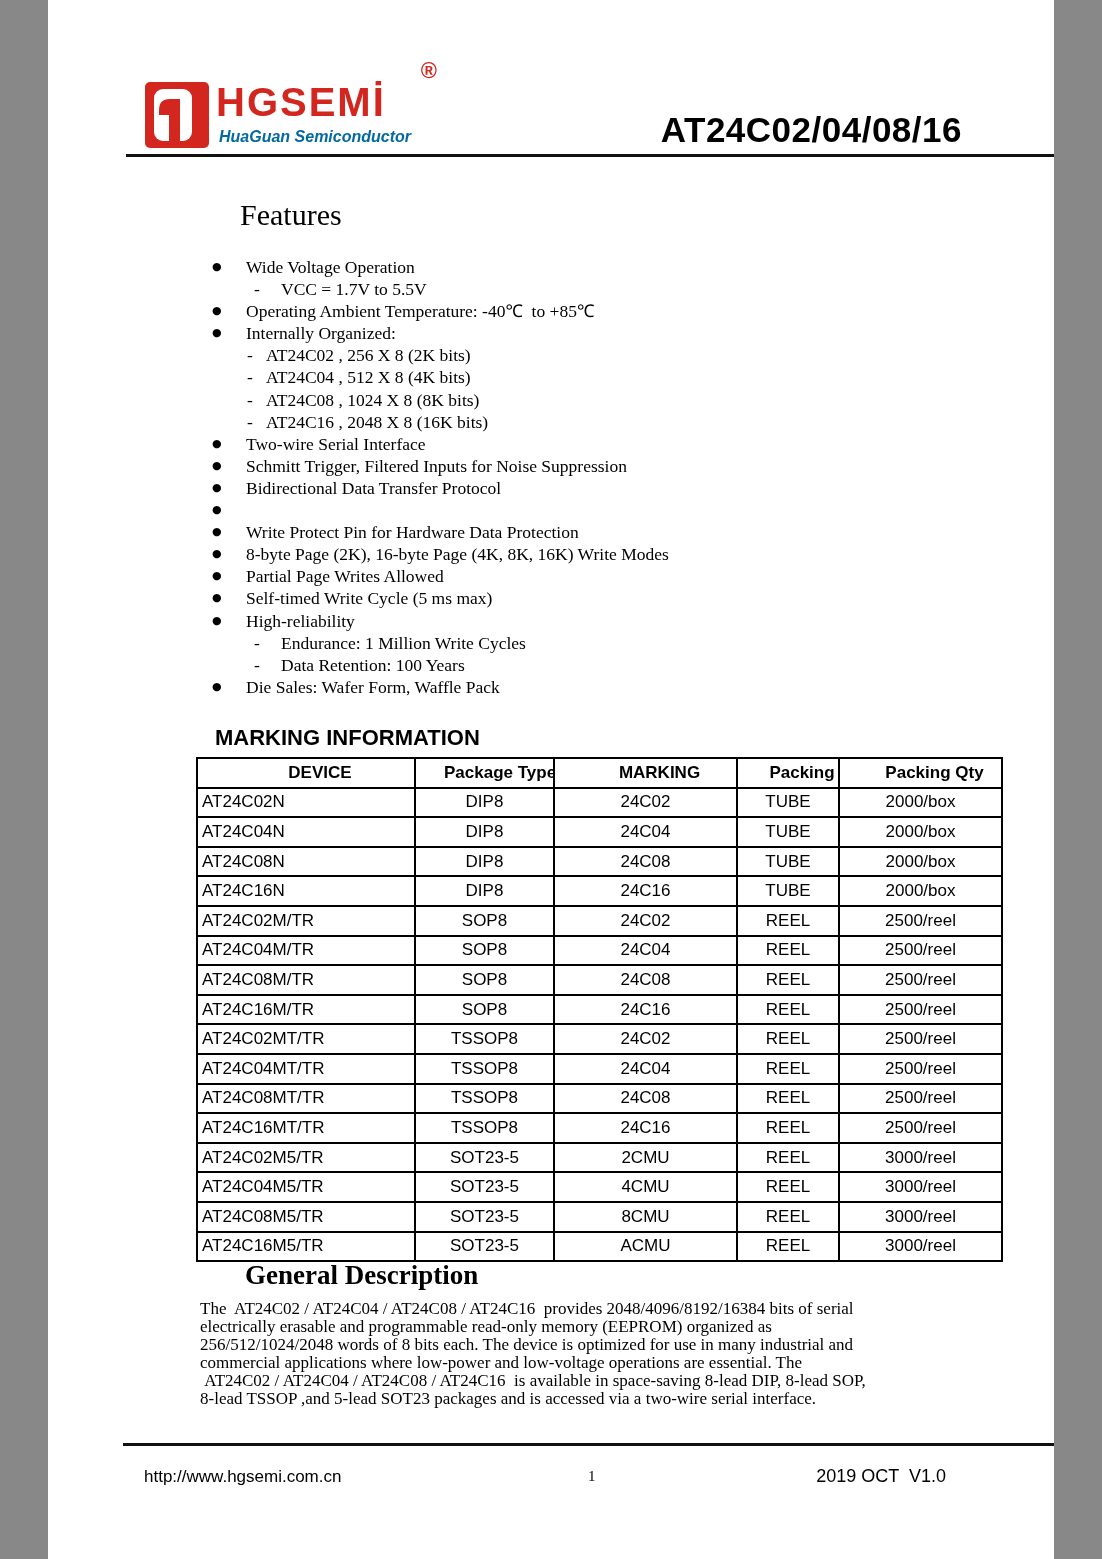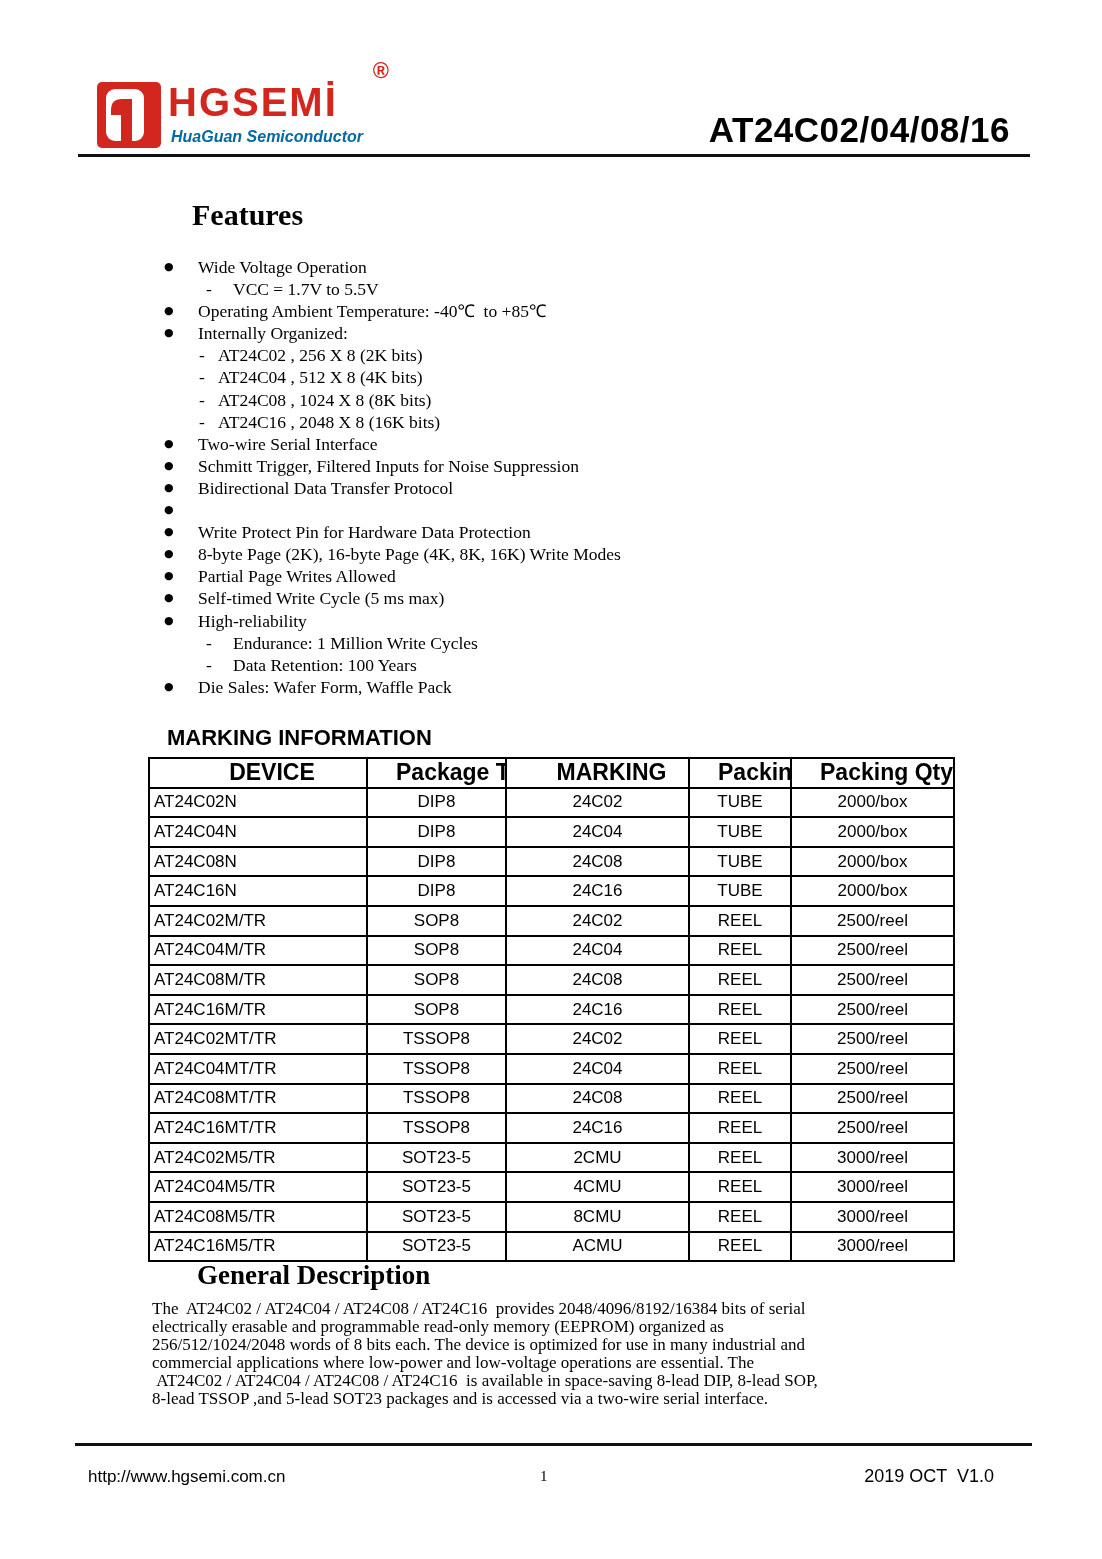--- a/index.html
+++ b/index.html
@@ -1,18 +1,18 @@
 <!DOCTYPE html>
 <html><head>
 <meta charset="utf-8">
 <style>
   html,body{margin:0;padding:0;background:#888;}
   .page{
     position:relative;
-    width:1102px;height:1559px;
+    width:1006px;height:1559px;
     background:#ffffff;
     margin:0 auto;
     overflow:hidden;
     font-family:"Liberation Serif",serif;
     color:#000;
   }
   
   .logo-block{position:absolute;left:97px;top:60px;display:flex;}
   .logo-mark{width:64px;height:66px;margin-top:22px;}
   .logo-texts{position:relative;margin-left:7px;}
@@ -37,21 +37,21 @@
     font-weight:bold;font-size:35px;letter-spacing:.5px;
     white-space:nowrap;
   }
   .rule{position:absolute;height:3px;background:#111;}
   .rule-top{left:78px;top:154px;width:952px;}
   .rule-bottom{left:75px;top:1443px;width:957px;}
 
   
   .features-heading{
     position:absolute;left:192px;top:198px;
-    font-size:30px;font-weight:bold;
+    font-size:30px;font-weight:normal;
   }
   .features-list{position:absolute;left:0;top:256px;width:1000px;}
   .feat{display:flex;line-height:22.1px;font-size:17.5px;}
   .feat .ftext{white-space:pre-wrap;}
   .feat .marker{flex:0 0 auto;}
   .f-b{padding-left:164px;}
   .f-b .marker{width:34px;font-family:"DejaVu Sans",sans-serif;font-size:11px;}
   .f-d1{padding-left:206px;}
   .f-d1 .marker{width:27px;}
   .f-d2{padding-left:199px;}
@@ -66,41 +66,41 @@
   }
   .ordering-table{
     position:absolute;left:148px;top:757px;
     border-collapse:collapse;table-layout:fixed;width:805px;
     font-family:"Liberation Sans",sans-serif;font-size:17px;
   }
   .ordering-table th,.ordering-table td{
     border:2px solid #000;height:27.6px;padding:0;
     text-align:center;vertical-align:middle;overflow:hidden;white-space:nowrap;
   }
-  .ordering-table th{font-size:23px;padding-left:28px;}
+  .ordering-table th{font-size:17px;padding-left:28px;}
   .ordering-table td.cell-left{text-align:left;padding-left:4px;}
   .col-device{width:218px;}
   .col-pkg{width:139px;}
   .col-marking{width:183px;}
   .col-packing{width:102px;}
   .col-qty{width:163px;}
 
   
   .description-heading{
     position:absolute;left:197px;top:1260px;
     font-size:27px;font-weight:bold;white-space:nowrap;
   }
   .description-body{
     position:absolute;left:152px;top:1300px;width:800px;
     font-size:17px;line-height:18px;white-space:pre-wrap;
   }
 
   
   .footer-url{
-    position:absolute;left:88px;top:1467px;
+    position:absolute;left:96px;top:1467px;
     font-family:"Liberation Sans",sans-serif;font-size:17px;
   }
   .footer-page{
     position:absolute;left:540px;top:1468px;
     font-size:15px;
   }
   .footer-version{
     position:absolute;right:108px;top:1466px;
     font-family:"Liberation Sans",sans-serif;font-size:18px;white-space:pre;
   }

